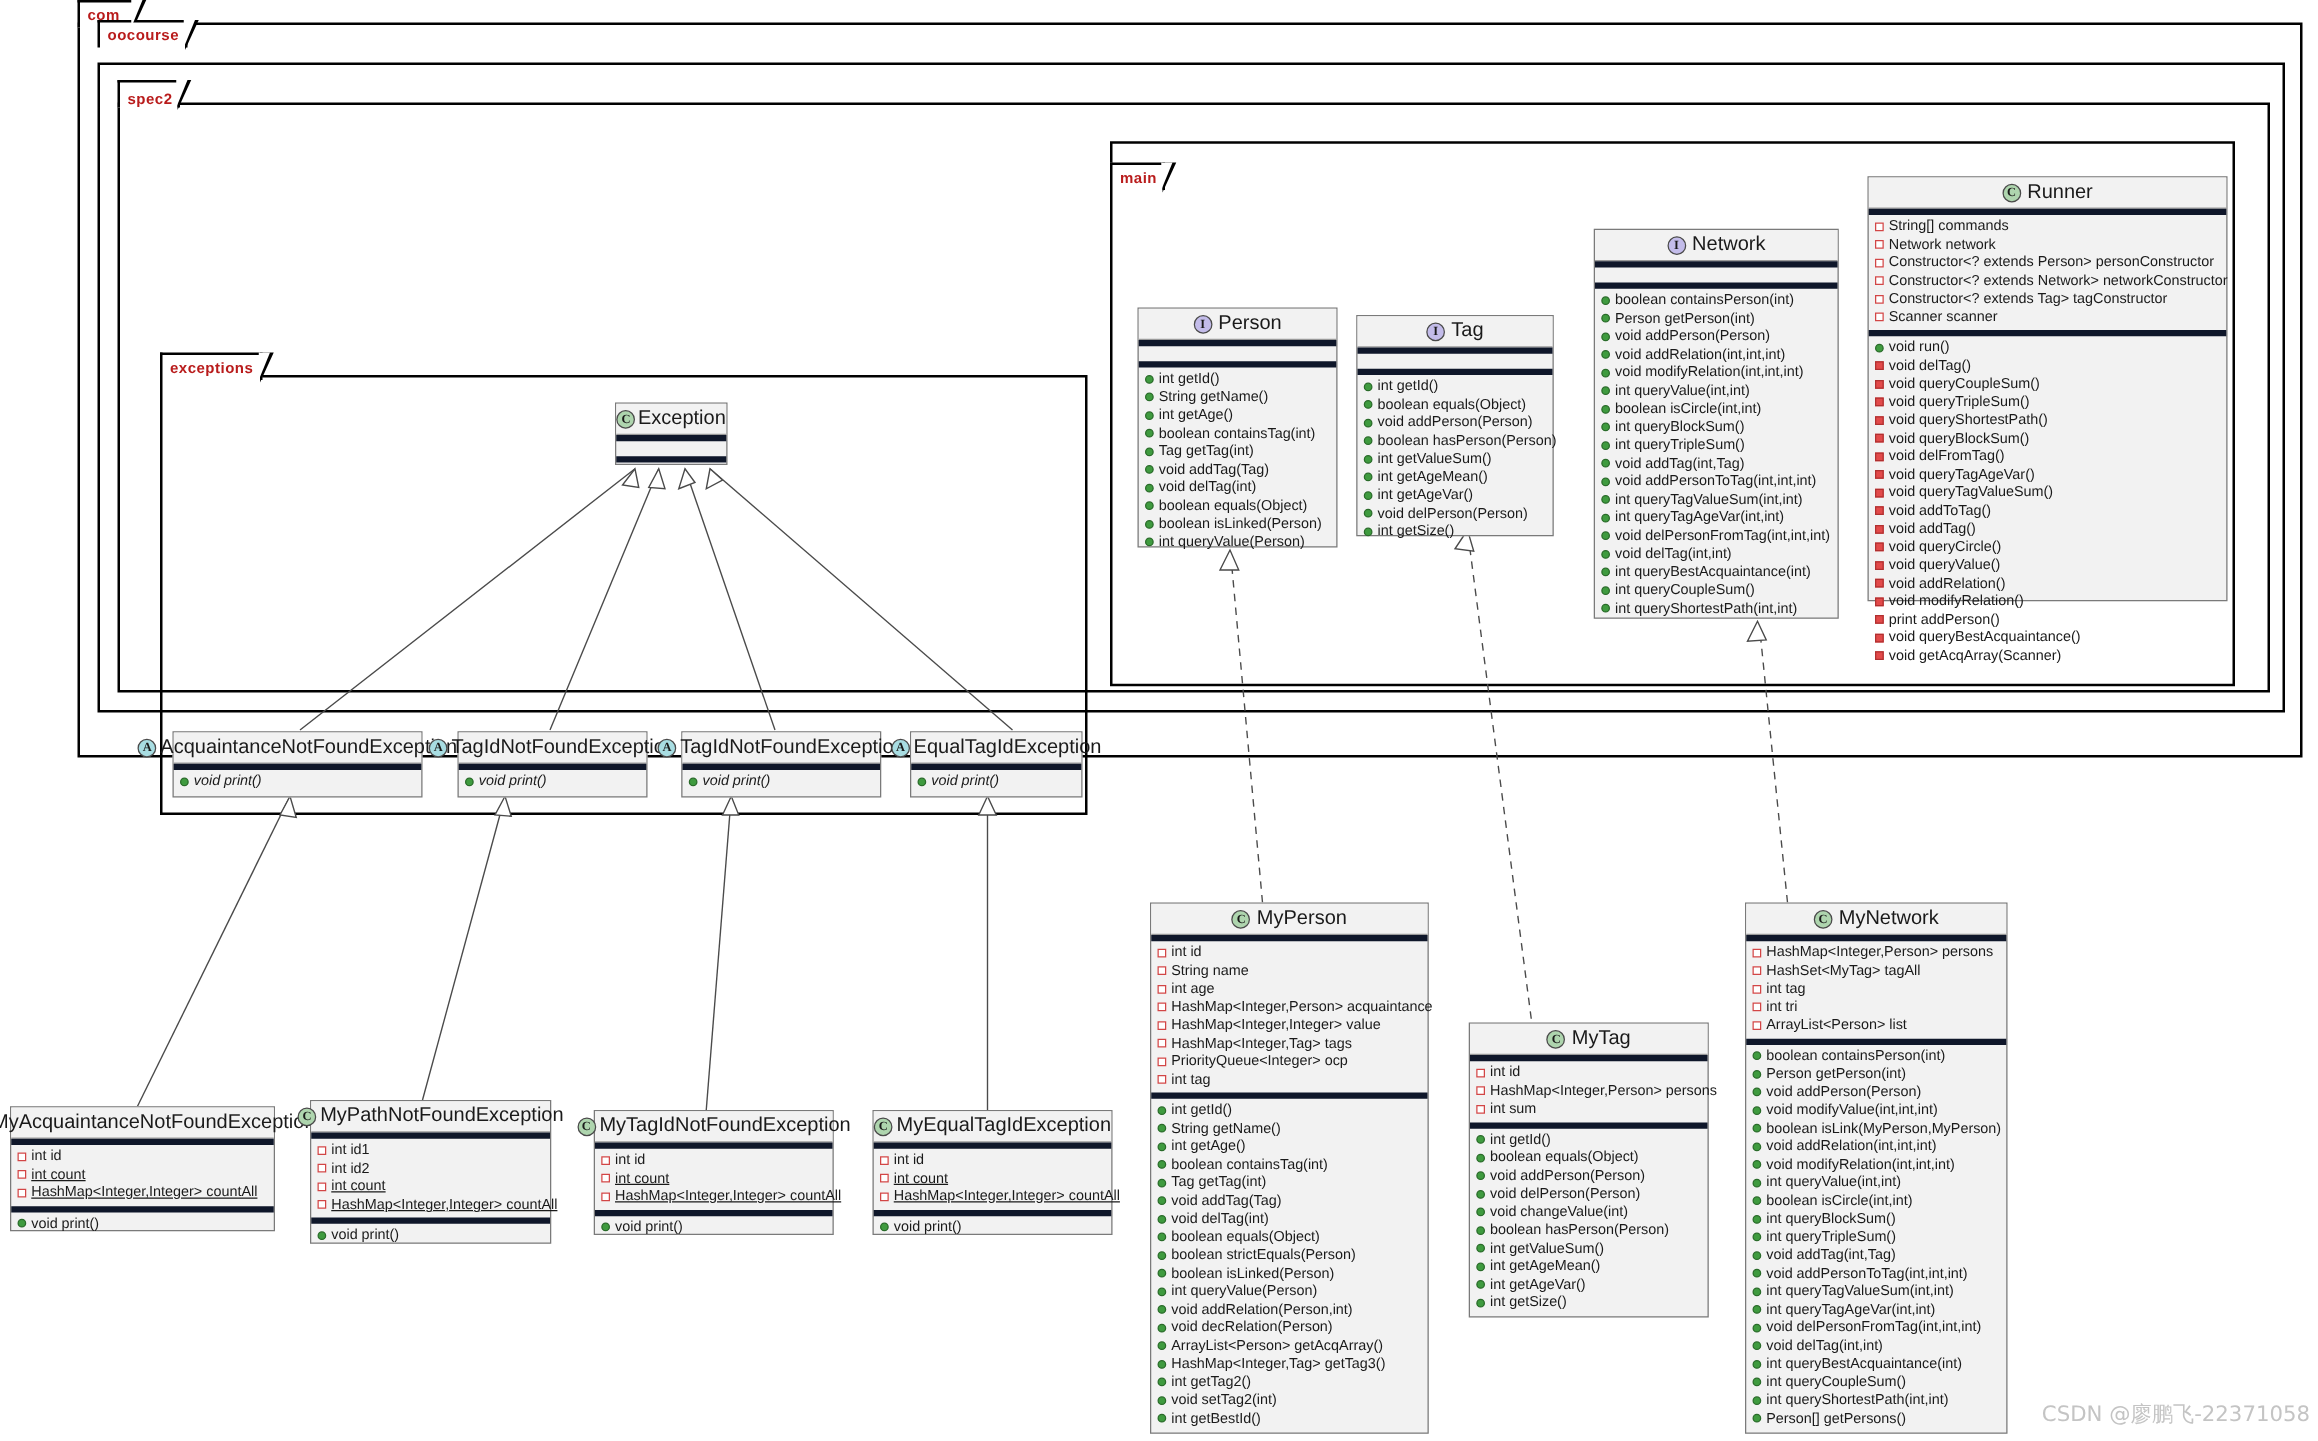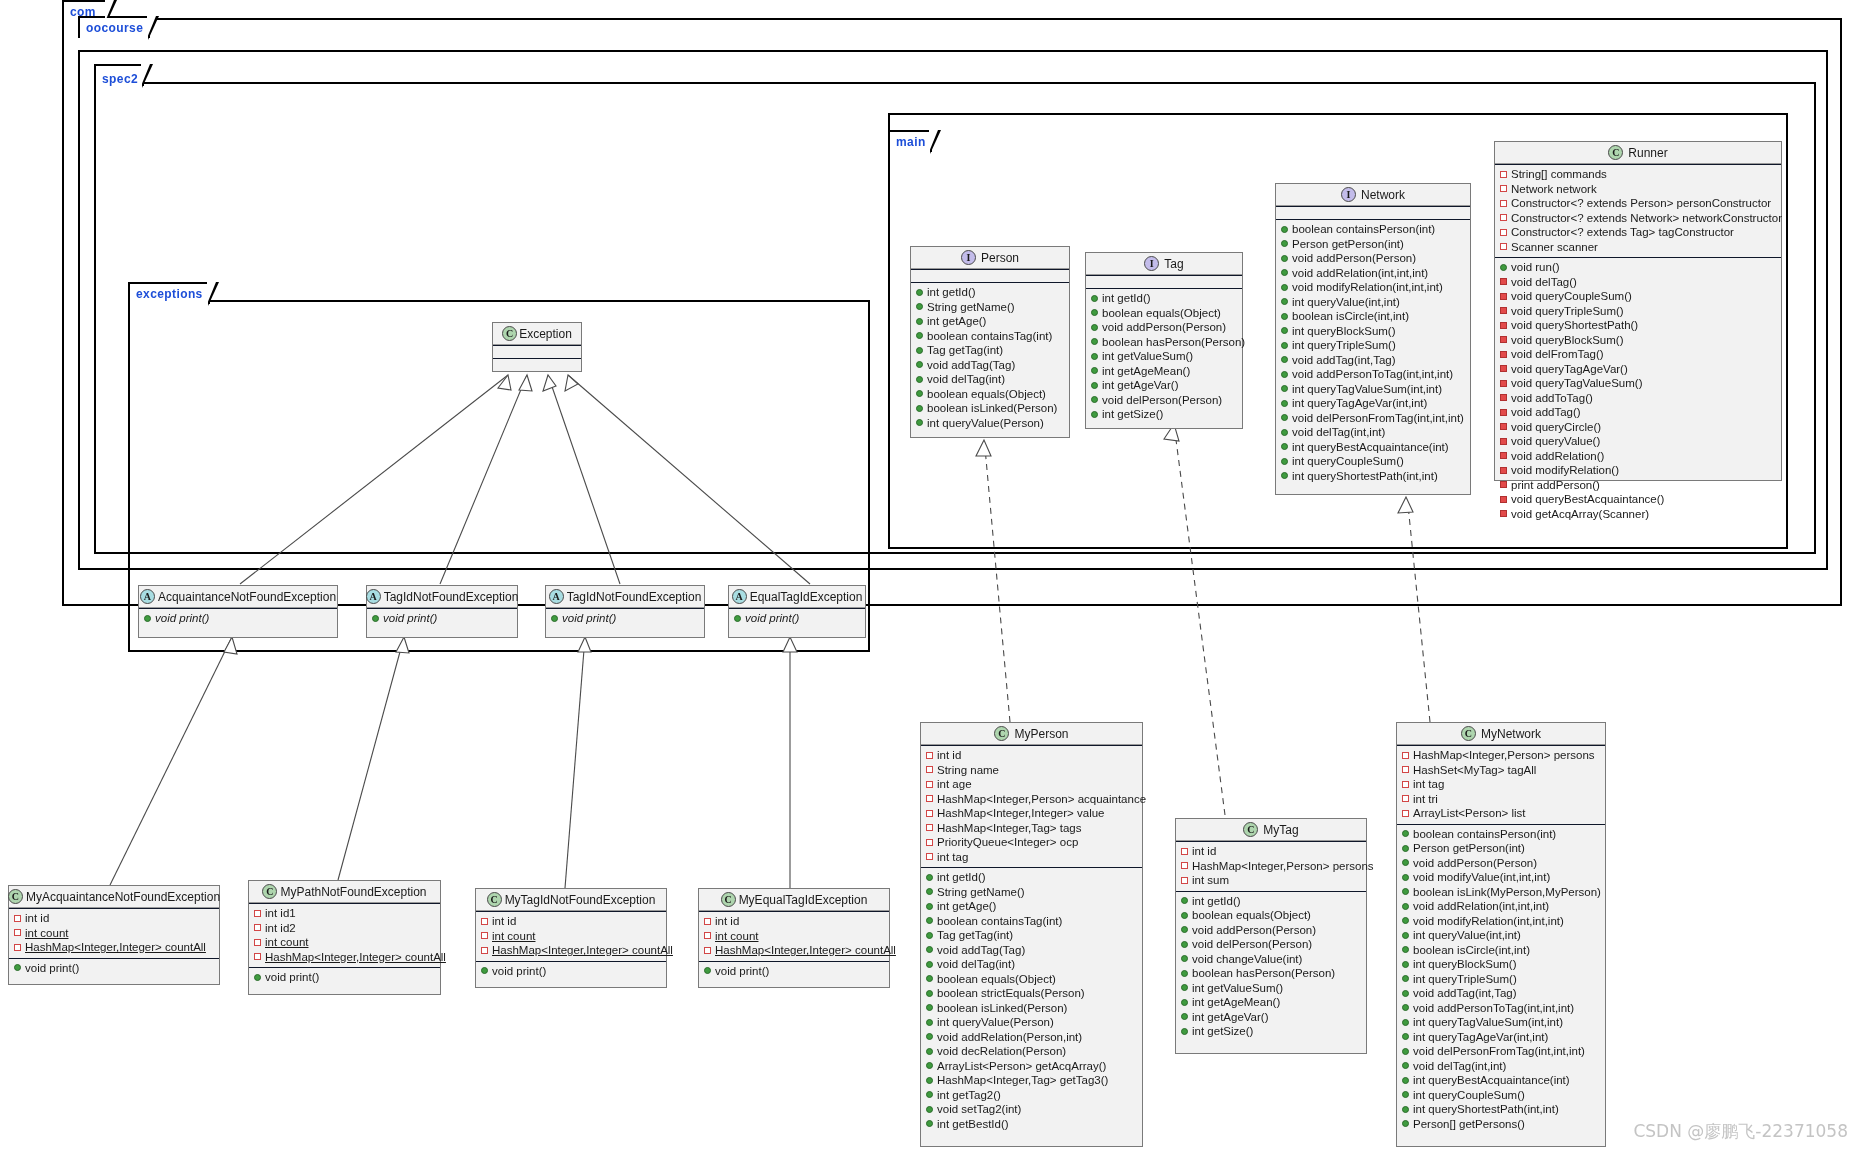--- a/index.html
+++ b/index.html
@@ -4,36 +4,36 @@
 <style>
   html,body{margin:0;padding:0;background:#ffffff;}
   body{width:1854px;height:1153px;position:relative;overflow:hidden;
        font-family:"Liberation Sans","DejaVu Sans",sans-serif;}
   #canvas{position:absolute;left:0;top:0;width:1854px;height:1153px;}
 
   
   .pkg{position:absolute;border:2px solid #000;background:transparent;box-sizing:border-box;}
   .pkg-tab{position:absolute;height:22px;border:2px solid #000;border-bottom:none;
            background:#fff;box-sizing:border-box;display:flex;align-items:center;
-           padding:0 6px;font-size:12px;font-weight:bold;color:#1d4ed8;letter-spacing:.4px;}
+           padding:0 6px;font-size:12px;font-weight:bold;color:#b91c1c;letter-spacing:.4px;}
   .pkg-tab::after{content:"";position:absolute;right:-11px;top:-2px;width:0;height:0;
            border-left:11px solid #000;border-bottom:24px solid transparent;}
   .pkg-tab::before{content:"";position:absolute;right:-8px;top:-2px;width:0;height:0;
            border-left:9px solid #fff;border-bottom:22px solid transparent;z-index:1;}
   .pkg-tab span{position:relative;z-index:2;}
 
   
   .cls{position:absolute;border:1px solid #7a7a7a;background:#f2f2f2;box-sizing:border-box;
        font-size:11.5px;color:#1a1a1a;}
   .cls .hdr{display:flex;align-items:center;justify-content:center;gap:5px;
        background:#f2f2f2;border-bottom:1px solid #9a9a9a;
        padding:3px 6px;min-height:19px;box-sizing:border-box;}
-  .cls .hdr .nm{font-size:12px;}
+  .cls .hdr .nm{font-size:16px;}
   .cls.iface .hdr .nm,.cls.abs .hdr .nm{}
-  .cls .sec{border-top:1px solid #0f172a;padding:2px 4px 3px 4px;}
+  .cls .sec{border-top:5px solid #0f172a;padding:2px 4px 3px 4px;}
   .cls .sec:first-of-type{border-top:none;}
   .cls .row{display:flex;align-items:center;gap:4px;line-height:14.5px;
        white-space:nowrap;padding:0 1px;}
   .cls.abs .row .txt{font-style:italic;}
   .row .txt.stat{text-decoration:underline;}
   .empty-sec{height:7px;}
 
   
   .badge{width:15px;height:15px;border-radius:50%;flex:0 0 auto;display:inline-block;
          position:relative;border:1px solid #4a4a4a;box-sizing:border-box;}

